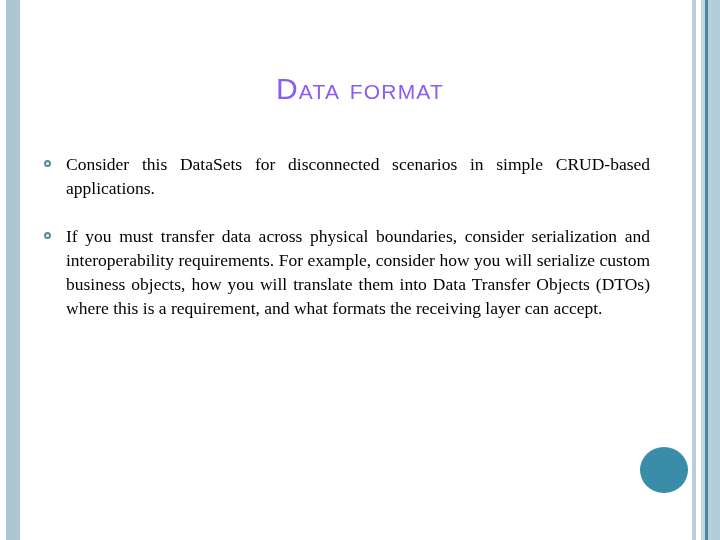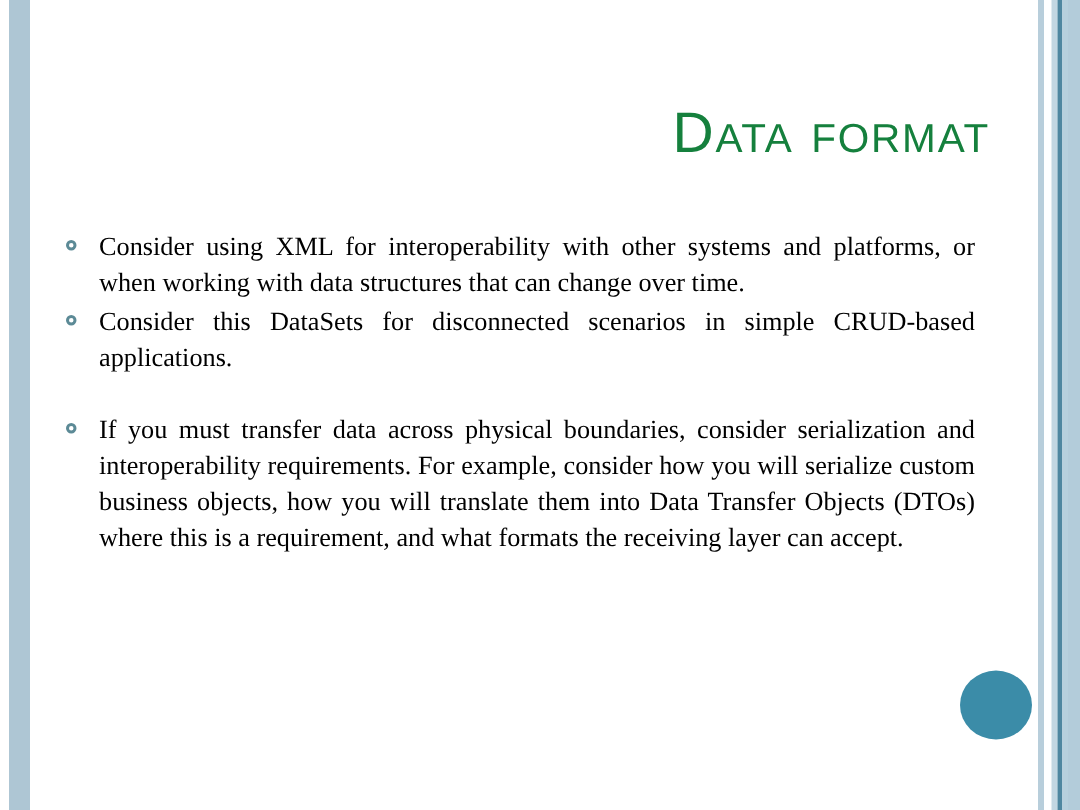--- a/index.html
+++ b/index.html
@@ -52,24 +52,24 @@
   .stripe.s5 { left: 19px; width: 3px;  background: #4f87a0; }
   .stripe.s6 { left: 22px; width: 4px;  background: #b7d0dd; }
   .stripe.s7 { left: 26px; width: 8px;  background: #b3ccda; }
 
   
   .slide-title {
     position: absolute;
     left: 60px;
     top: 72px;
     width: 600px;
-    text-align: right;
-    color: #15803d;
+    text-align: center;
+    color: #8b5cf6;
     font-family: "Liberation Sans", sans-serif;
-    font-size: 38px;
+    font-size: 30px;
     line-height: 34px;
     font-variant: small-caps;
     letter-spacing: 1.2px;
     white-space: nowrap;
   }
 
   
   .body-list {
     position: absolute;
     left: 36px;
@@ -130,24 +130,20 @@
     <div class="stripe s4"></div>
     <div class="stripe s5"></div>
     <div class="stripe s6"></div>
     <div class="stripe s7"></div>
   </div>
 
   <div class="slide-title">Data format</div>
 
   <div class="body-list">
 
-    <div class="bullet-row">
-      <span class="bullet-marker"></span>
-      <span class="bullet-text">Consider using XML for interoperability with other systems and platforms, or when working with data structures that can change over time.</span>
-    </div>
 
     <div class="bullet-row">
       <span class="bullet-marker"></span>
       <span class="bullet-text">Consider this DataSets for disconnected scenarios in simple CRUD-based applications.</span>
     </div>
 
     <div class="bullet-row">
       <span class="bullet-marker"></span>
       <span class="bullet-text">If you must transfer data across physical boundaries, consider serialization and interoperability requirements. For example, consider how you will serialize custom business objects, how you will translate them into Data Transfer Objects (DTOs) where this is a requirement, and what formats the receiving layer can accept.</span>
     </div>

